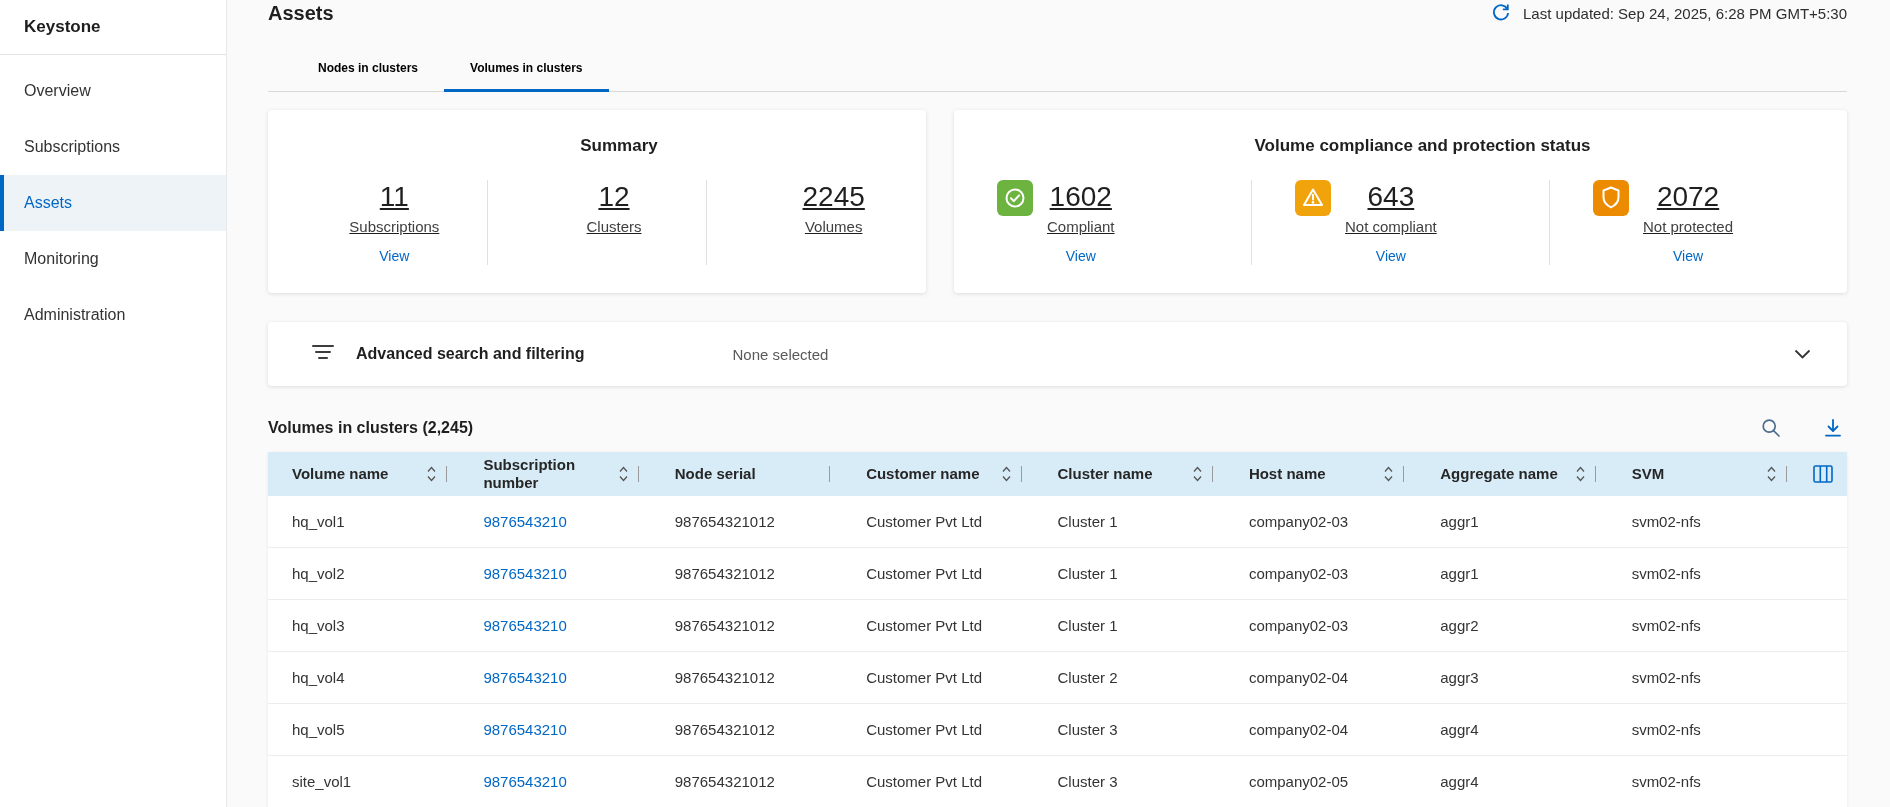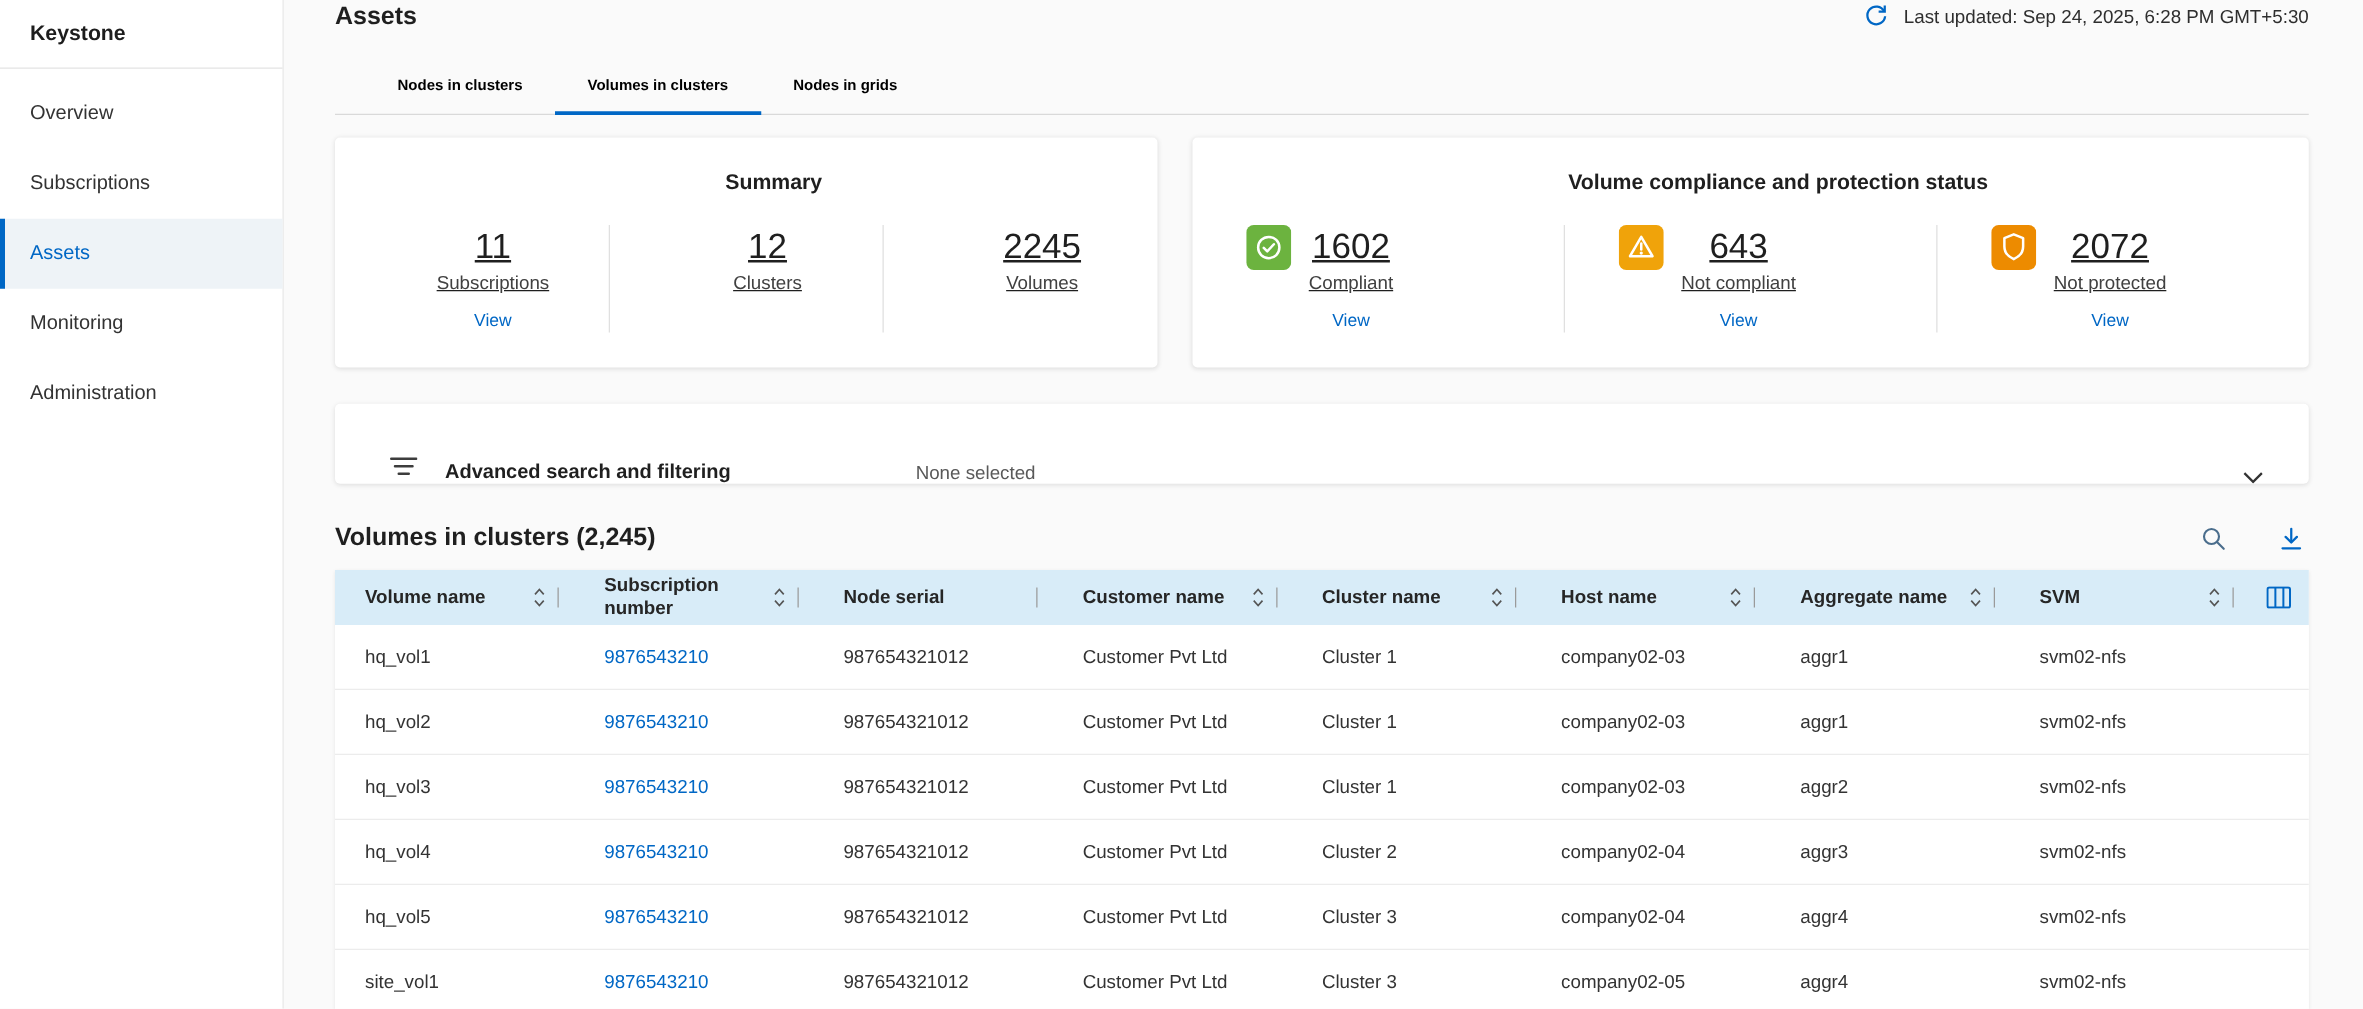--- a/index.html
+++ b/index.html
@@ -41,29 +41,29 @@
   .stat + .stat { border-left: 1px solid #e0e0e0; }
   .stat-value { font-size: 28px; line-height: 34px; color: #1f1f1f; }
   .stat-label { font-size: 15px; color: #404040; margin-top: 3px; line-height: 19px; }
   .view-link { display: inline-block; font-size: 14px; color: #0067C5; margin-top: 12px; cursor: pointer; }
   .cstat { flex: 1; display: flex; gap: 14px; padding-left: 43px; padding-right: 8px; }
   .cstat + .cstat { border-left: 1px solid #e0e0e0; }
   .badge { width: 36px; height: 36px; flex-shrink: 0; }
 
   
   .filter-bar { margin-top: 29px; height: 64px; background: #fff; border-radius: 4px;
-                box-shadow: 0 1px 4px rgba(0,0,0,.12); display: flex; align-items: flex-end;
+                box-shadow: 0 1px 4px rgba(0,0,0,.12); display: flex; align-items: center;
                 padding: 0 36px 0 44px; cursor: pointer; }
   .filter-label { font-size: 16px; font-weight: 600; color: #1f1f1f; margin-left: 22px; }
   .filter-selection { font-size: 15px; color: #595959; margin-left: 148px; }
   .filter-chevron { margin-left: auto; display: flex; }
 
   
   .table-header-row { display: flex; align-items: center; justify-content: space-between; margin-top: 32px; }
-  .table-title { font-size: 20px; font-weight: 700; color: #1f1f1f; }
+  .table-title { font-size: 16px; font-weight: 700; color: #1f1f1f; }
   .table-actions { display: flex; align-items: center; gap: 42px; padding-right: 4px; }
   .icon-btn { display: flex; cursor: pointer; }
 
   .tbl { margin-top: 14px; box-shadow: 0 1px 3px rgba(0,0,0,.08); }
   .thead, .tr { display: grid; grid-template-columns: repeat(8, 1fr) 48px; align-items: center; gap: 12px; }
   .thead { background: #d8ecf8; height: 44px; }
   .th { display: flex; align-items: center; height: 100%; padding-left: 24px;
         font-size: 15px; font-weight: 600; color: #262626; }
   .th-label { flex: 1; line-height: 18px; padding-right: 4px; }
   .sort { display: flex; cursor: pointer; flex-shrink: 0; }
@@ -108,21 +108,20 @@
           <path d="M16.8 1.4v4.9h-4.9" fill="none" stroke="#0067C5" stroke-width="1.8"></path>
         </svg>
       </span>
       <span>Last updated: Sep 24, 2025, 6:28 PM GMT+5:30</span>
     </div>
   </div>
 
   <div class="tabs">
     <div class="tab">Nodes in clusters</div>
     <div class="tab active">Volumes in clusters</div>
-    <div class="tab">Nodes in grids</div>
   </div>
 
   <div class="cards">
 
     <section class="card summary">
       <h2 class="card-title">Summary</h2>
       <div class="stats">
         <div class="stat">
           <div class="stat-value">11</div>
           <div class="stat-label">Subscriptions</div>

